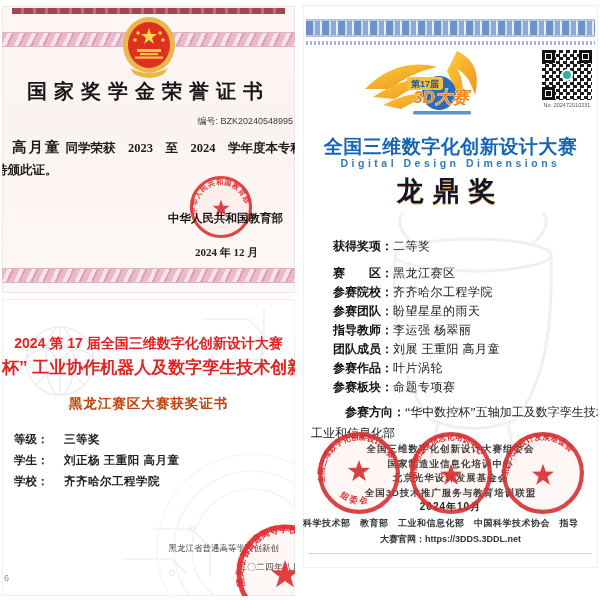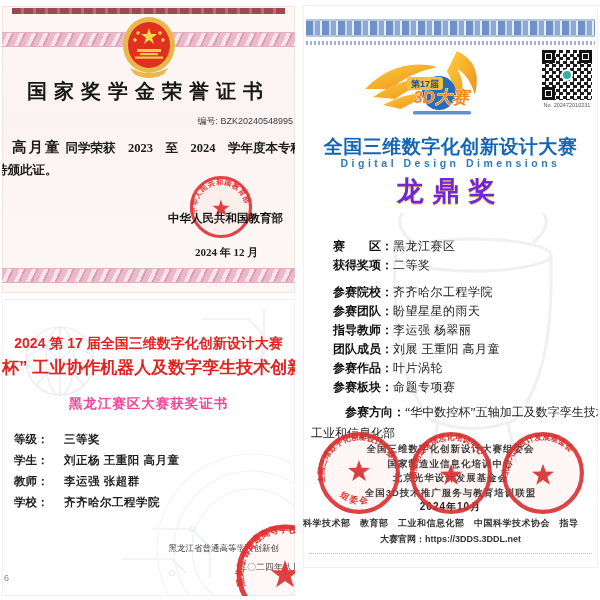--- a/index.html
+++ b/index.html
@@ -34,21 +34,21 @@
   .seal-abs { position:absolute; }
 
   
   .bl { left:2px; top:299px; width:293px; height:297px; background:#ffffff;
         box-shadow:0 0 0 1px #f0f0f0 inset; }
   .bl-title1 { position:absolute; top:36px; left:0; right:0; text-align:center;
         color:#e32222; font-weight:700; font-size:14px; white-space:nowrap; }
   .bl-title2 { position:absolute; top:57px; left:0; color:#e32222; font-weight:700;
         font-size:17px; white-space:nowrap; }
   .bl-sub { position:absolute; top:96px; left:0; right:0; text-align:center;
-        color:#ec4899; font-weight:700; font-size:13.5px; letter-spacing:1px; }
+        color:#c2410c; font-weight:700; font-size:13.5px; letter-spacing:1px; }
   .bl-fields { position:absolute; top:130px; left:12px; right:4px; }
   .bl-row { display:flex; height:21px; align-items:center; font-size:11.5px; font-weight:700; color:#1f1f1f;gap:12px; }
   .bl-row .lb { width:38px; flex:none; }
   .bl-row .vl { letter-spacing:.5px; }
   .bl-issuer { position:absolute; top:244px; right:16px; font-size:8.5px; color:#444; white-space:nowrap; z-index:1; }
   .bl-date { position:absolute; top:262px; right:-6px; font-size:9px; color:#444; white-space:nowrap; z-index:1; }
   .bl-frag { position:absolute; bottom:13px; left:2px; font-size:9px; color:#888; }
 
   
   .rc { left:303px; top:5px; width:295px; height:563px; background:#ffffff;
@@ -66,21 +66,21 @@
   .qr .f i { position:absolute; inset:1px; background:#111; display:block; }
   .qr .f.tlc{ top:0; left:0; } .qr .f.trc{ top:0; right:0; } .qr .f.blc{ bottom:0; left:0; }
   .qr .dot { position:absolute; top:19px; left:19px; width:12px; height:12px; border-radius:50%;
         background:#35b0a0; border:2px solid #fff; }
   .qr-no { font-size:5.5px; color:#555; margin-top:2px; white-space:nowrap; }
   .rc-title { position:absolute; top:129px; left:0; right:0; text-align:center; color:#1565b4;
         font-weight:700; font-size:19px; letter-spacing:.5px; white-space:nowrap; }
   .rc-sub { position:absolute; top:152px; left:0; right:0; text-align:center; color:#2e7bbf;
         font-weight:700; font-size:10.5px; letter-spacing:3.5px; white-space:nowrap; }
   .rc-award { position:absolute; top:168px; left:0; right:0; text-align:center;
-        font-weight:700; font-size:27px; letter-spacing:9px; color:#6d28d9;
+        font-weight:700; font-size:27px; letter-spacing:9px; color:#0f172a;
         text-shadow:0 1px 0 #f9b255; }
   .rc-fields { position:absolute; top:232px; left:30px; right:6px; }
   .rc-row { display:flex; height:19px; align-items:center; }
   .rc-row.gap { margin-bottom:8px; }
   .rc-row .lb { flex:none; font-weight:700; font-size:12px; color:#111; white-space:pre; }
   .rc-row .vl { font-family:"Liberation Serif","DejaVu Serif",serif; font-size:12px;
         color:#1a1a1a; letter-spacing:.5px; white-space:nowrap; }
   .rc-dir { position:absolute; top:396px; left:8px; right:6px; line-height:19px; }
   .rc-dir .l1 { text-indent:34px; white-space:nowrap; }
   .rc-dir .lb { font-weight:700; font-size:12px; color:#111; }
@@ -166,24 +166,20 @@
     <div class="bl-fields">
       <div class="bl-row">
         <span class="lb">等级：</span>
         <span class="vl">三等奖</span>
         </div>
       <div class="bl-row">
         <span class="lb">学生：</span>
         <span class="vl">刘正杨  王重阳  高月童</span>
         </div>
       <div class="bl-row">
-        <span class="lb">教师：</span>
-        <span class="vl">李运强  张超群</span>
-        </div>
-      <div class="bl-row">
         <span class="lb">学校：</span>
         <span class="vl">齐齐哈尔工程学院</span>
         </div>
     </div>
 
     <div class="bl-issuer">黑龙江省普通高等学校创新创</div>
     <div class="bl-date">二〇二四年八月</div>
     <div class="bl-frag">6</div>
 
     <svg class="seal-abs seal-svg" style="top:222px; right:-42px; z-index:2;" width="104" height="104" viewBox="0 0 104 104">
@@ -242,27 +238,27 @@
         <span class="dot"></span>
       </div>
       <div class="qr-no">No. 202472010231</div>
     </div>
 
     <div class="rc-title">全国三维数字化创新设计大赛</div>
     <div class="rc-sub">Digital Design Dimensions</div>
     <div class="rc-award">龙鼎奖</div>
 
     <div class="rc-fields">
-      <div class="rc-row">
-        <span class="lb">赛　　区：</span>
-        <span class="vl">黑龙江赛区</span>
-        </div>
       <div class="rc-row gap">
         <span class="lb">获得奖项：</span>
         <span class="vl">二等奖</span>
+        </div>
+      <div class="rc-row">
+        <span class="lb">赛　　区：</span>
+        <span class="vl">黑龙江赛区</span>
         </div>
       <div class="rc-row">
         <span class="lb">参赛院校：</span>
         <span class="vl">齐齐哈尔工程学院</span>
         </div>
       <div class="rc-row">
         <span class="lb">参赛团队：</span>
         <span class="vl">盼望星星的雨天</span>
         </div>
       <div class="rc-row">

